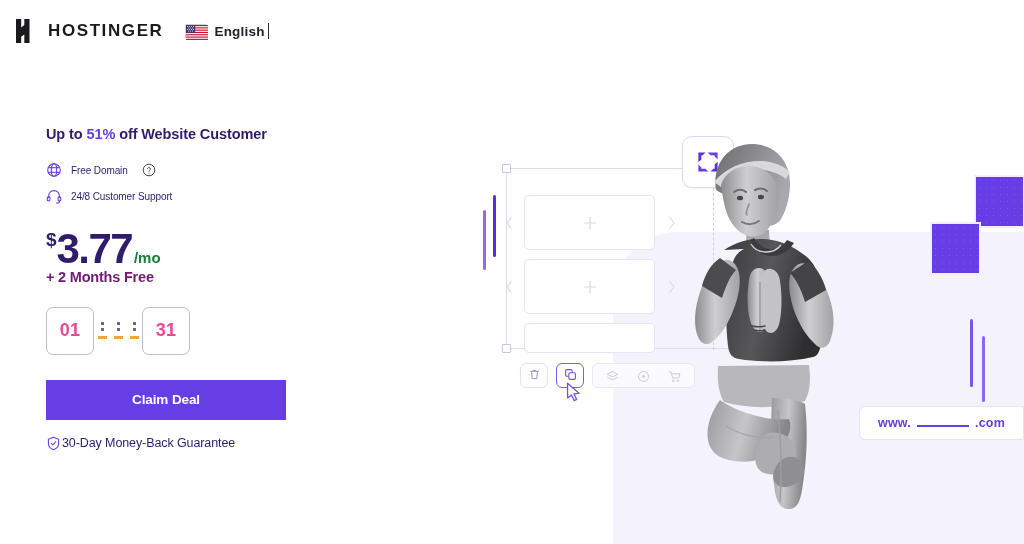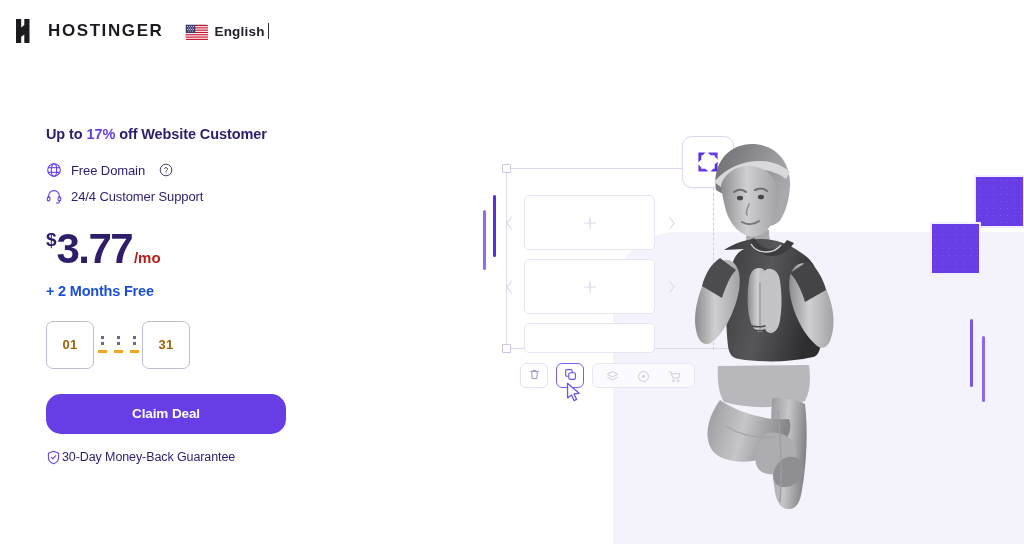--- a/index.html
+++ b/index.html
@@ -35,46 +35,46 @@
 
   .headline {
     margin-top:13px;
     font-size:32px; font-weight:700; color:#2f1c6a;
     letter-spacing:-.7px; line-height:1.12;
   }
 
   .feats { margin-top:20px; display:flex; flex-direction:column; gap:10px; }
   .feat { display:flex; align-items:center; gap:9px; }
   .feat-ico { width:16px; height:16px; flex:none; display:block; }
-  .feat-txt { font-size:13px; color:#2f1c6a; letter-spacing:-.1px; }
+  .feat-txt { font-size:10px; color:#2f1c6a; letter-spacing:-.1px; }
   .feat-help { width:14px; height:14px; margin-left:5px; flex:none; display:block; }
 
   .price-row { margin-top:26px; display:flex; align-items:flex-end; }
   .cur { font-size:19px; font-weight:700; color:#2f1c6a; line-height:1; position:relative; top:-20px; }
   .amt { font-size:42px; font-weight:700; color:#2f1c6a; line-height:.92; letter-spacing:-1.6px; }
-  .per { font-size:15px; font-weight:600; color:#b91c1c; margin-left:2px; position:relative; top:-3px; }
-
-  .bonus { margin-top:14px; font-size:14.5px; font-weight:700; color:#1d4ed8; letter-spacing:-.2px; }
+  .per { font-size:15px; font-weight:600; color:#15803d; margin-left:2px; position:relative; top:-3px; }
+
+  .bonus { font-size:14.5px; font-weight:700; color:#701a75; letter-spacing:-.2px; }
 
   
   .timer { margin-top:22px; display:flex; align-items:center; }
   .tbox {
     width:48px; height:48px; border:1px solid #bdbdd0; border-radius:7px;
     display:flex; align-items:center; justify-content:center; background:#fff;
   }
-  .tbox span { font-size:13px; font-weight:700; color:#a16207; letter-spacing:.3px; }
+  .tbox span { font-size:18px; font-weight:700; color:#ec4899; letter-spacing:.3px; }
   .tsep {
     width:16px; display:flex; flex-direction:column; align-items:center; gap:3px;
   }
   .tsep i { width:3px; height:3px; background:#6a6a80; display:block; }
   .tsep u { width:9px; height:2.5px; background:#f5a623; display:block; margin-top:2px; }
 
   
   .cta {
-    margin-top:25px; width:240px; height:40px; border:0; border-radius:15px;
+    margin-top:25px; width:240px; height:40px; border:0; border-radius:0;
     background:#673de6; color:#fff; font-size:13.5px; font-weight:700;
     font-family:inherit; letter-spacing:-.1px; cursor:pointer;
     display:flex; align-items:center; justify-content:center;
   }
   .guarantee { margin-top:16px; display:flex; align-items:center; gap:1px; }
   .guar-ico { width:15px; height:15px; flex:none; display:block; }
   .guar-txt { font-size:12.5px; color:#2f1c6a; letter-spacing:-.1px; }
 
   
   .right { position:absolute; left:470px; top:110px; width:554px; height:400px; }
@@ -218,21 +218,21 @@
           </g>
         </svg>
       </span>
       <span class="lang-label">English</span>
       <span class="caret-bar"></span>
     </div>
   </div>
 
   <div class="left">
 
-    <div class="eyebrow"><span>Up to </span><span class="pct">17%</span><span> off Website Customer</span></div>
+    <div class="eyebrow"><span>Up to </span><span class="pct">51%</span><span> off Website Customer</span></div>
 
 
     <div class="feats">
 
       <div class="feat">
         <span class="feat-ico">
           <svg viewBox="0 0 16 16" width="16" height="16" aria-hidden="true" fill="none" stroke="#673de6" stroke-width="1.1">
             <circle cx="8" cy="8" r="6.3"></circle>
             <ellipse cx="8" cy="8" rx="2.7" ry="6.3"></ellipse>
             <line x1="1.9" y1="5.7" x2="14.1" y2="5.7"></line>
@@ -251,21 +251,21 @@
 
       <div class="feat">
         <span class="feat-ico">
           <svg viewBox="0 0 16 16" width="16" height="16" aria-hidden="true" fill="none" stroke="#673de6" stroke-width="1.1" stroke-linecap="round">
             <path d="M2.6 9.6V8a5.4 5.4 0 0 1 10.8 0v1.6"></path>
             <rect x="1.3" y="8.9" width="2.6" height="4" rx="1.1"></rect>
             <rect x="12.1" y="8.9" width="2.6" height="4" rx="1.1"></rect>
             <path d="M13.4 12.9v.5a1.6 1.6 0 0 1-1.6 1.6h-1.4"></path>
           </svg>
         </span>
-        <span class="feat-txt">24/4 Customer Support</span>
+        <span class="feat-txt">24/8 Customer Support</span>
       </div>
     </div>
 
     <div class="price-row">
       <span class="cur">$</span>
       <span class="amt">3.77</span>
       <span class="per">/mo</span>
     </div>
 
     <div class="bonus">+ 2 Months Free</div>
@@ -496,14 +496,19 @@
         </span>
       </div>
     </div>
 
     <span class="cursor">
       <svg viewBox="0 0 16 20" width="16" height="20" aria-hidden="true">
         <path d="M1.5 1.2 13 11.3l-5 .5 2.6 5.6-2.5 1.2-2.6-5.7-3.9 3z" fill="#ffffff" stroke="#6f52ea" stroke-width="1.3" stroke-linejoin="round"></path>
       </svg>
     </span>
 
+    <div class="urlbar">
+      <span class="url-t">www.</span>
+      <span class="url-blank"></span>
+      <span class="url-t">.com</span>
+    </div>
   </div>
 </div>
 
 </body></html>

